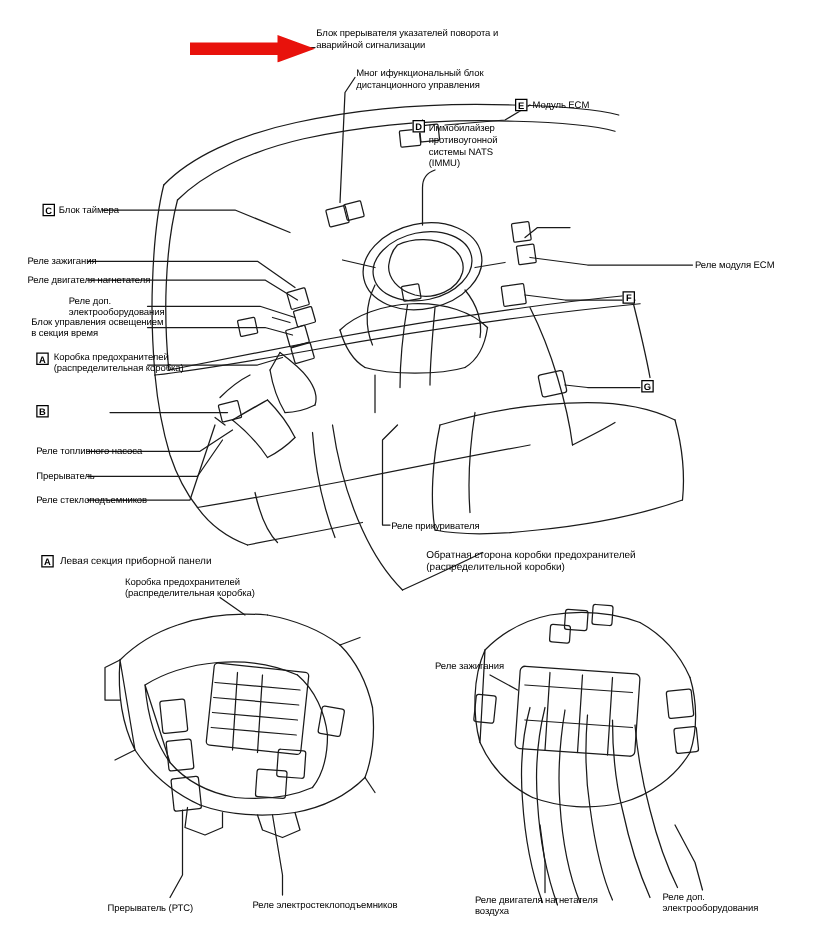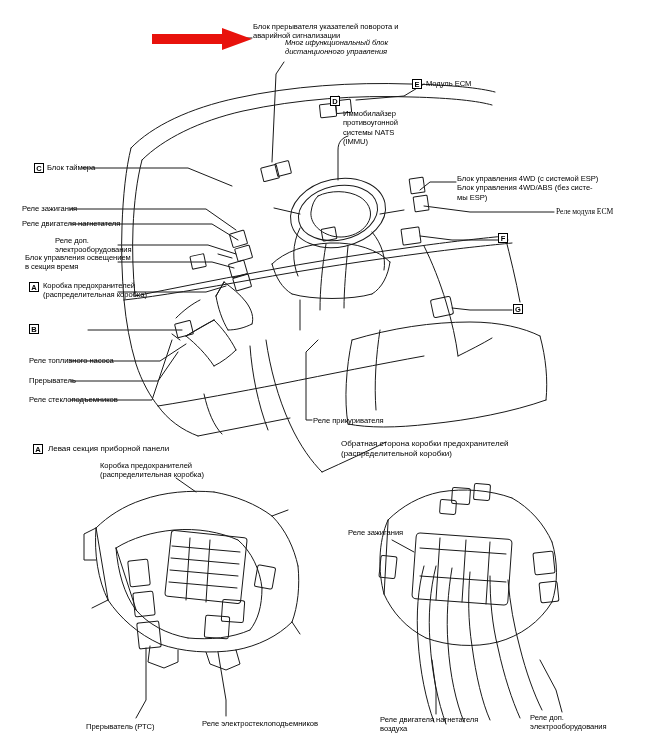--- a/index.html
+++ b/index.html
@@ -238,25 +238,25 @@
     </g>
   </svg>
 
   <svg class="arrow-red" style="left:152px; top:28px; width:100px; height:22px;" viewBox="0 0 100 22">
     <path d="M0 6 L70 6 L70 0 L100 11 L70 22 L70 16 L0 16 Z" fill="#e8120c"></path>
   </svg>
 
   <div class="lbl" style="left:253px; top:22px; width:215px;">Блок прерывателя указателей поворота и
 аварийной сигнализации</div>
 
-  <div class="lbl" style="left:285px; top:38px; width:150px;font-style:italic;">Мног ифункциональный блок
+  <div class="lbl" style="left:285px; top:54px; width:150px;">Мног ифункциональный блок
 дистанционного управления</div>
 
   <div class="badge" style="left:330px; top:96px;">D</div>
-  <div class="lbl" style="left:343px; top:109px; width:80px;">Иммобилайзер
+  <div class="lbl" style="left:343px; top:98px; width:80px;">Иммобилайзер
 противоугонной
 системы NATS
 (IMMU)</div>
 
   <div class="badge" style="left:412px; top:79px;">E</div>
   <div class="lbl" style="left:426px; top:79px; width:90px;">Модуль ECM</div>
 
   <div class="badge" style="left:34px; top:163px;">C</div>
   <div class="lbl" style="left:47px; top:163px; width:110px;">Блок таймера</div>
 
@@ -275,25 +275,22 @@
 (распределительная коробка)</div>
 
   <div class="badge" style="left:29px; top:324px;">B</div>
 
   <div class="lbl" style="left:29px; top:356px; width:140px;">Реле топливного насоса</div>
 
   <div class="lbl" style="left:29px; top:376px; width:120px;">Прерыватель</div>
 
   <div class="lbl" style="left:29px; top:395px; width:140px;">Реле стеклоподъемников</div>
 
-  <div class="lbl" style="left:457px; top:174px; width:190px;">Блок управления 4WD (с системой ESP)
-Блок управления 4WD/ABS (без систе-
-мы ESP)</div>
-
-  <div class="lbl" style="left:556px; top:207px; width:95px;font-family:Liberation Serif, serif;">Реле модуля ECM</div>
+
+  <div class="lbl" style="left:556px; top:207px; width:95px;">Реле модуля ECM</div>
 
   <div class="badge" style="left:498px; top:233px;">F</div>
 
   <div class="badge" style="left:513px; top:304px;">G</div>
 
   <div class="lbl" style="left:313px; top:416px; width:130px;">Реле прикуривателя</div>
 
   <div class="badge" style="left:33px; top:444px;">A</div>
   <div class="sect-title" style="left:48px; top:444px; width:220px;">Левая секция приборной панели</div>
 

